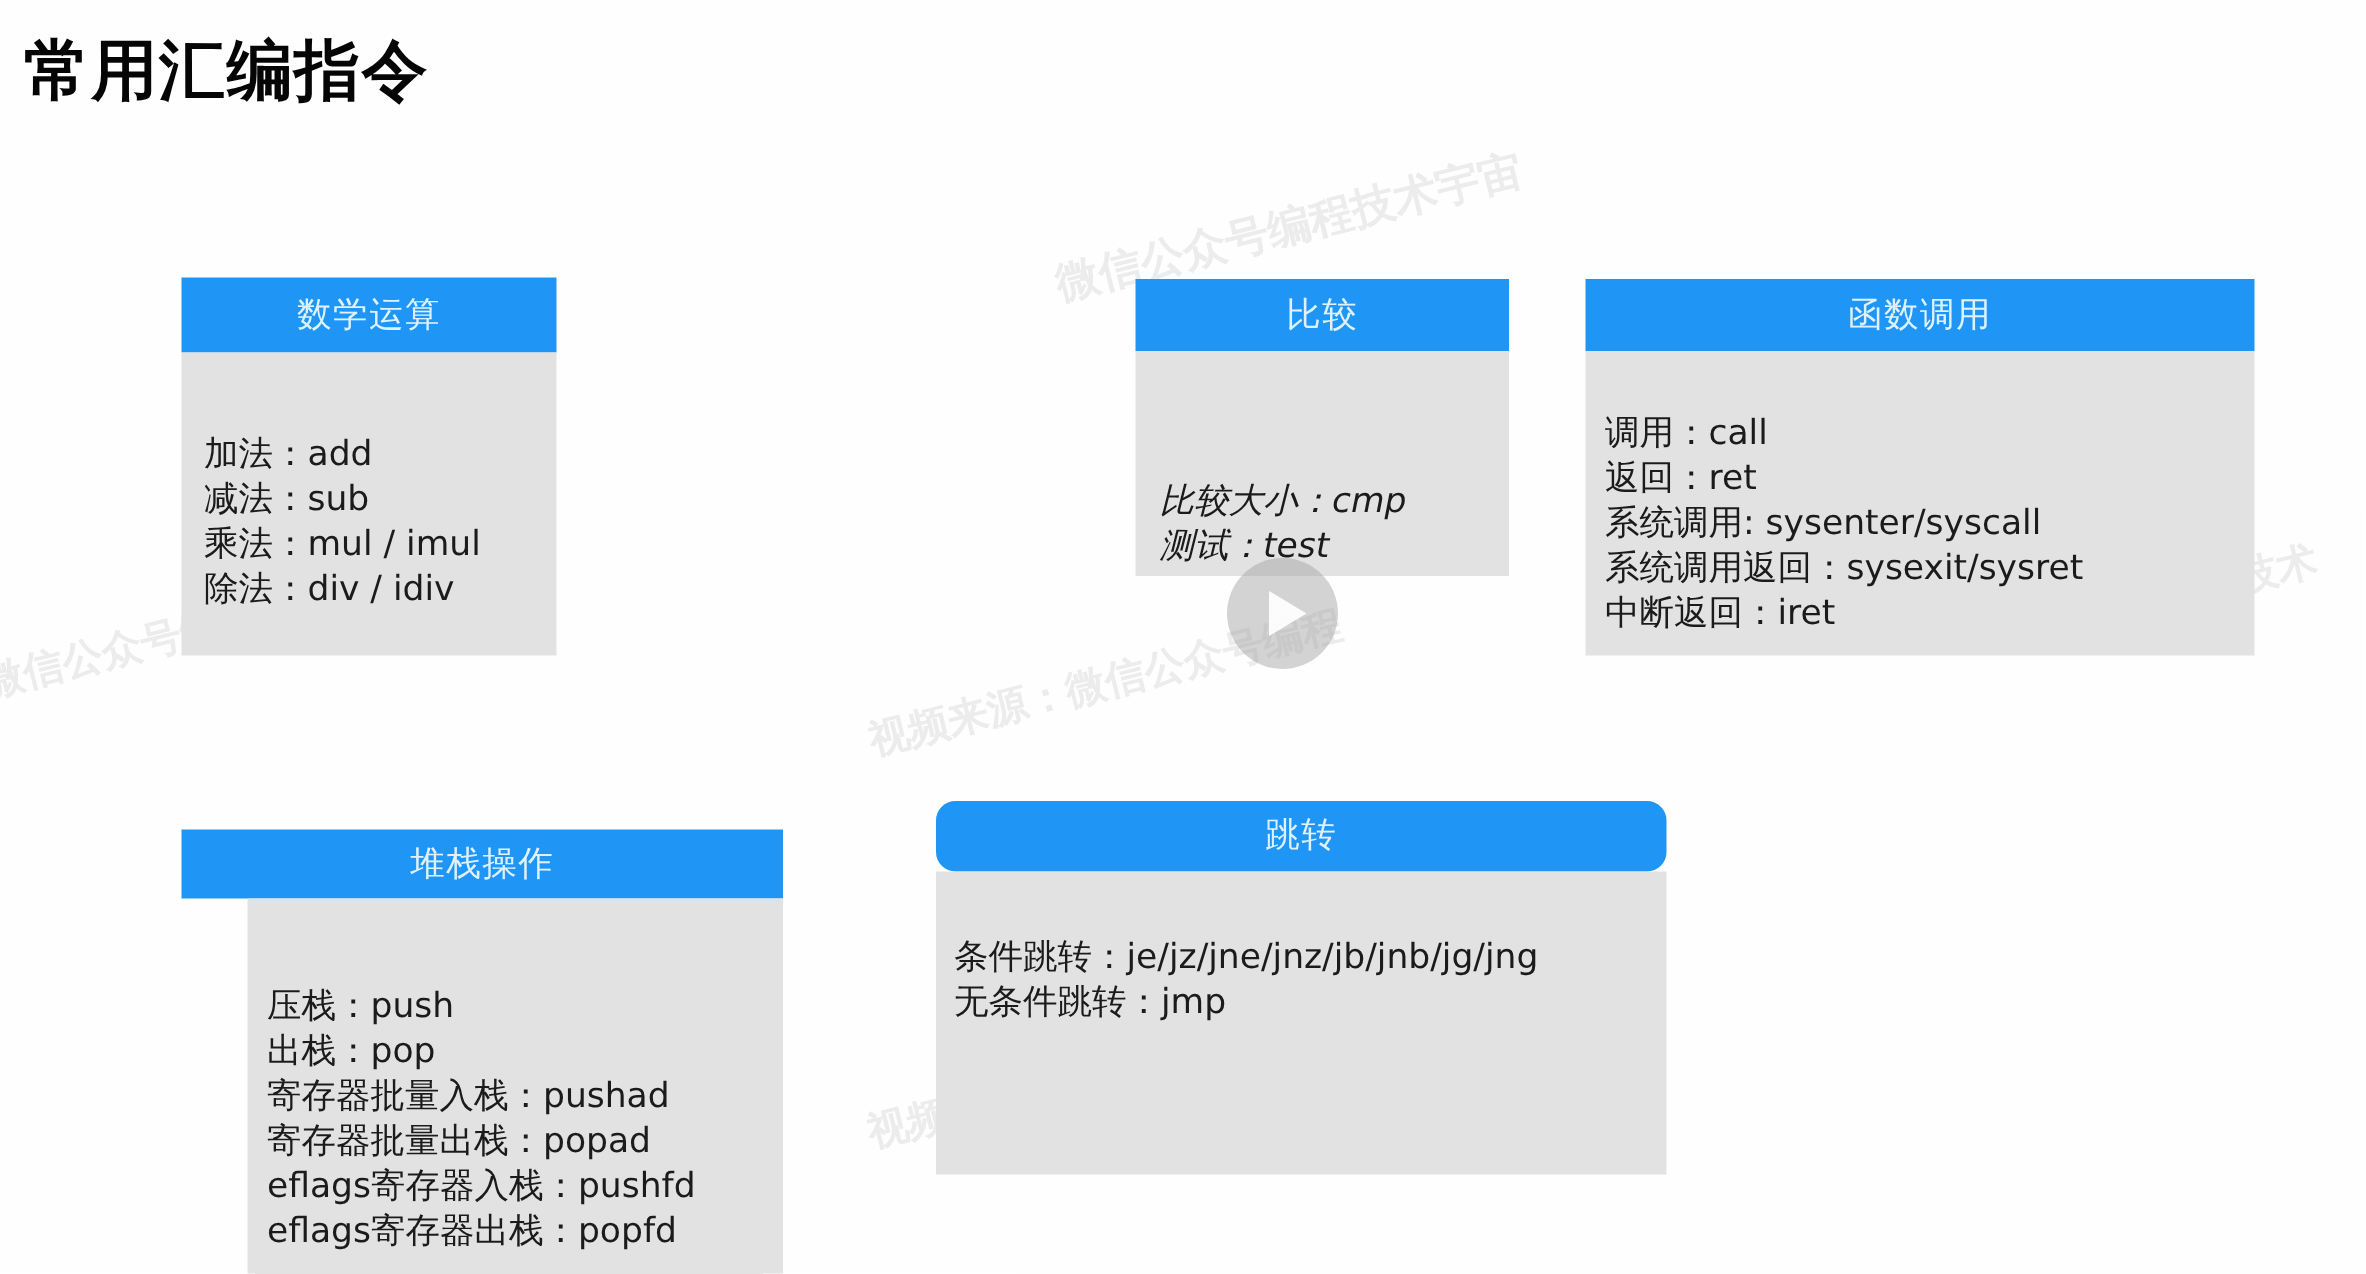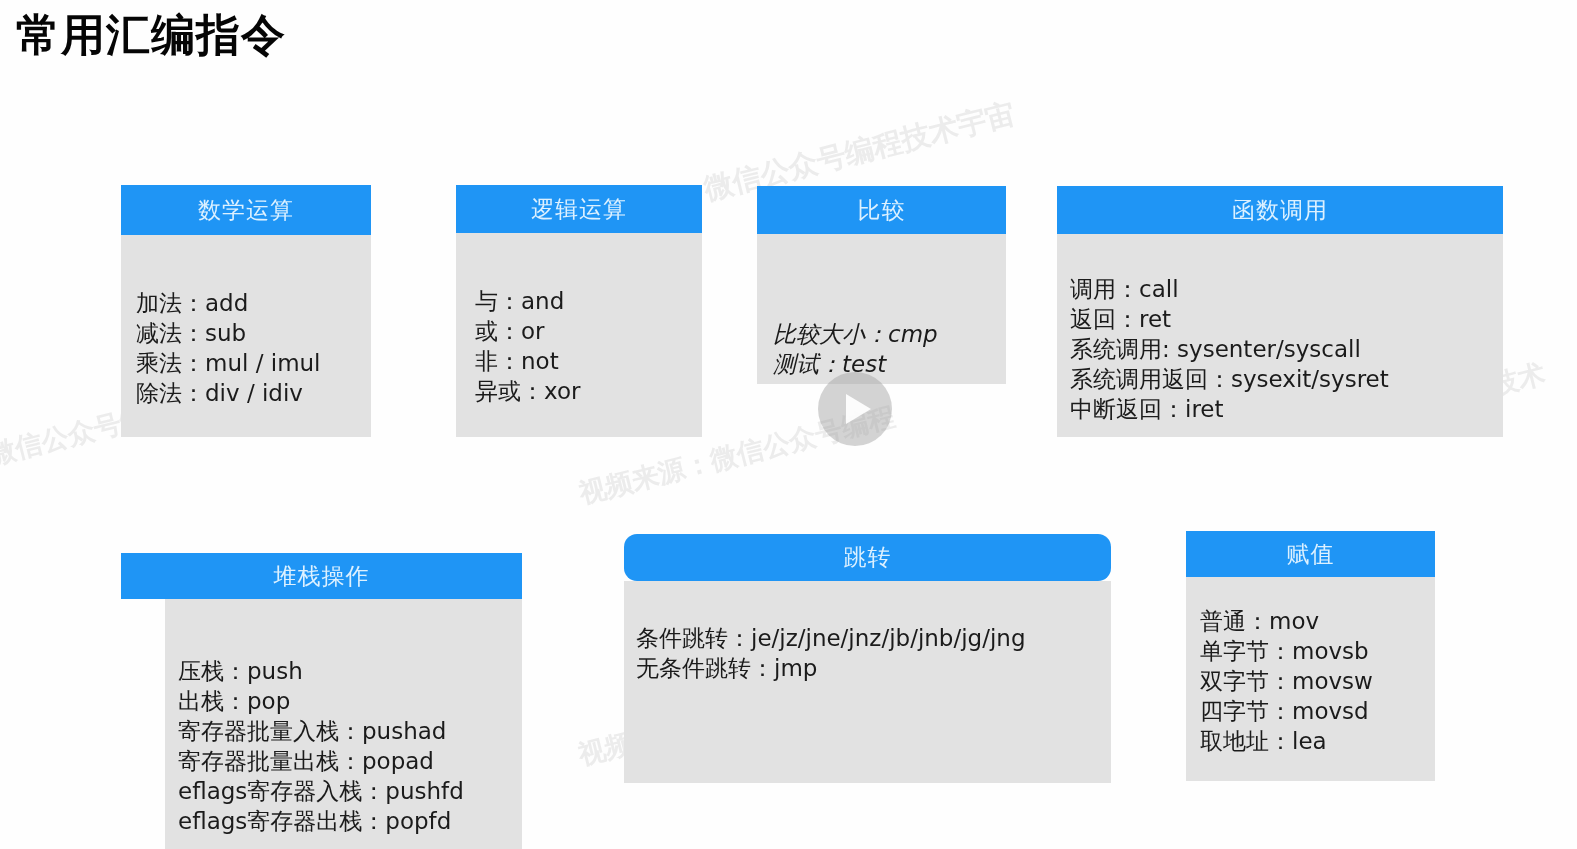--- a/index.html
+++ b/index.html
@@ -34,21 +34,21 @@
   .wm-1 { left: 700px; top: 132px; font-size: 29px; transform: rotate(-14deg); }
   .wm-2 { left: -40px;  top: 418px; font-size: 27px; transform: rotate(-14deg); }
   .wm-3 { left: 1438px; top: 368px; font-size: 27px; transform: rotate(-14deg); }
   .wm-4 { left: 575px;  top: 437px; font-size: 27px; transform: rotate(-14deg); }
   .wm-5 { left: 575px;  top: 705px; font-size: 27px; transform: rotate(-14deg); }
 
   
   #page-title {
     position: absolute;
     left: 16px;
-    top: 6px;
+    top: 18px;
     font-size: 44px;
     font-weight: 700;
     color: #050505;
     letter-spacing: 1px;
     font-family: "DejaVu Sans", sans-serif;
   }
 
   
   .card {
     position: absolute;
@@ -153,31 +153,20 @@
     <div class="card-body">
       <ul>
         <li>加法：add</li>
         <li>减法：sub</li>
         <li>乘法：mul / imul</li>
         <li>除法：div / idiv</li>
       </ul>
     </div>
   </div>
 
-  <div class="card" id="card-logic">
-    <div class="card-header">逻辑运算</div>
-    <div class="card-body">
-      <ul>
-        <li>与：and</li>
-        <li>或：or</li>
-        <li>非：not</li>
-        <li>异或：xor</li>
-      </ul>
-    </div>
-  </div>
 
   <div class="card" id="card-compare">
     <div class="card-header">比较</div>
     <div class="card-body">
       <ul>
         <li>比较大小：cmp</li>
         <li>测试：test</li>
       </ul>
     </div>
   </div>
@@ -212,30 +201,18 @@
   <div class="card" id="card-jump">
     <div class="card-header">跳转</div>
     <div class="card-body">
       <ul>
         <li>条件跳转：je/jz/jne/jnz/jb/jnb/jg/jng</li>
         <li>无条件跳转：jmp</li>
       </ul>
     </div>
   </div>
 
-  <div class="card" id="card-assign">
-    <div class="card-header">赋值</div>
-    <div class="card-body">
-      <ul>
-        <li>普通：mov</li>
-        <li>单字节：movsb</li>
-        <li>双字节：movsw</li>
-        <li>四字节：movsd</li>
-        <li>取地址：lea</li>
-      </ul>
-    </div>
-  </div>
 
   <div id="play-button">
     <div class="tri"></div>
   </div>
 
 </div>
 
 </body></html>

